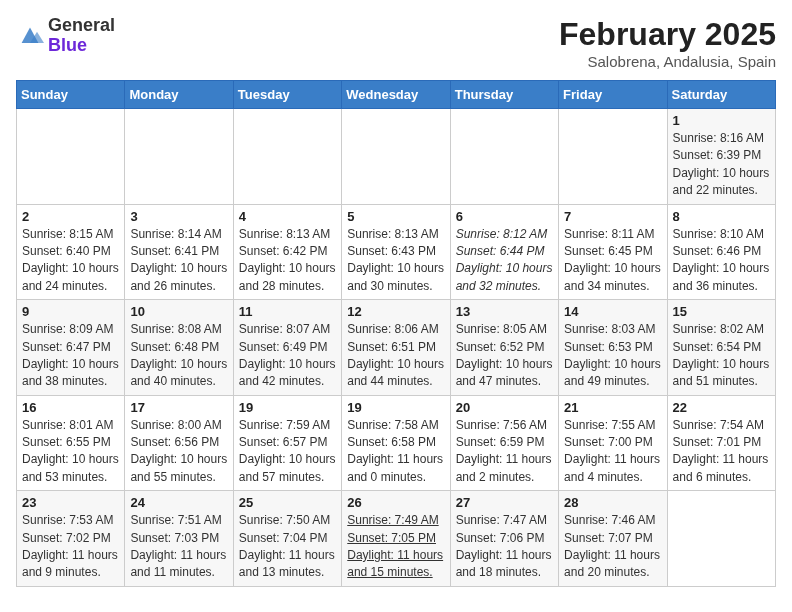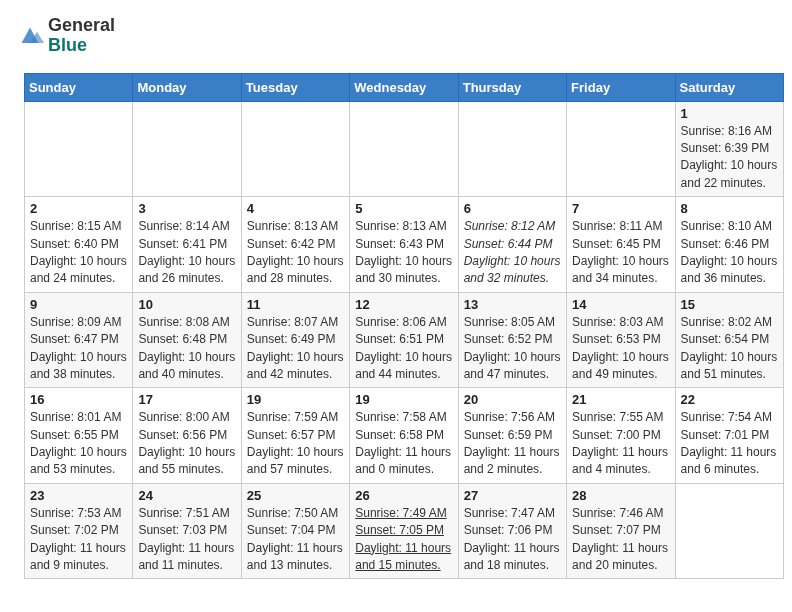--- a/index.html
+++ b/index.html
@@ -7,55 +7,54 @@
       font-family: Arial, sans-serif;
       background: #fff;
       width: 792px;
       min-height: 612px;
       padding: 16px;
     }
     .header {
       display: flex;
       justify-content: space-between;
       align-items: flex-start;
-      margin-bottom: 17px;
+      margin-bottom: 10px;
     }
     .logo {
       display: flex;
       align-items: center;
       gap: 4px;
     }
     .logo-text {
       font-size: 18px;
       font-weight: bold;
       line-height: 1.1;
     }
     .logo-text .general { color: #333; }
-    .logo-text .blue { color: #0f766e; }
+    .logo-text .blue { color: #6d28d9; }
     .logo-icon {
       width: 28px;
       height: 28px;
     }
     .title-block {
       text-align: right;
     }
     .calendar-title {
       font-size: 32px;
       font-weight: bold;
       color: #222;
     }
     .calendar-subtitle {
       font-size: 15px;
       color: #555;
     }
     table {
       width: 100%;
       border-collapse: collapse;
       table-layout: fixed;
-      margin-left: 8px;
     }
     thead th {
       background: #3a7ec8;
       color: #fff;
       font-size: 13px;
       font-weight: bold;
       padding: 6px 4px;
       border: 1px solid #2a6ab8;
       text-align: left;
     }
@@ -93,20 +92,24 @@
   <div class="logo">
     <svg class="logo-icon" viewBox="0 0 40 40" xmlns="http://www.w3.org/2000/svg">
       <polygon points="8,30 20,8 32,30" fill="#3a7ec8" opacity="0.85"></polygon>
       <polygon points="20,30 30,14 40,30" fill="#3a7ec8" opacity="0.6"></polygon>
     </svg>
     <div class="logo-text">
       <div><span class="general">General</span></div>
       <div><span class="blue">Blue</span></div>
     </div>
   </div>
+  <div class="title-block">
+    <div class="calendar-title">February 2025</div>
+    <div class="calendar-subtitle">Salobrena, Andalusia, Spain</div>
+  </div>
 </div>
 
 <table>
   <thead>
     <tr>
     <th>Sunday</th>
         <th>Monday</th>
         <th>Tuesday</th>
         <th>Wednesday</th>
         <th>Thursday</th>

